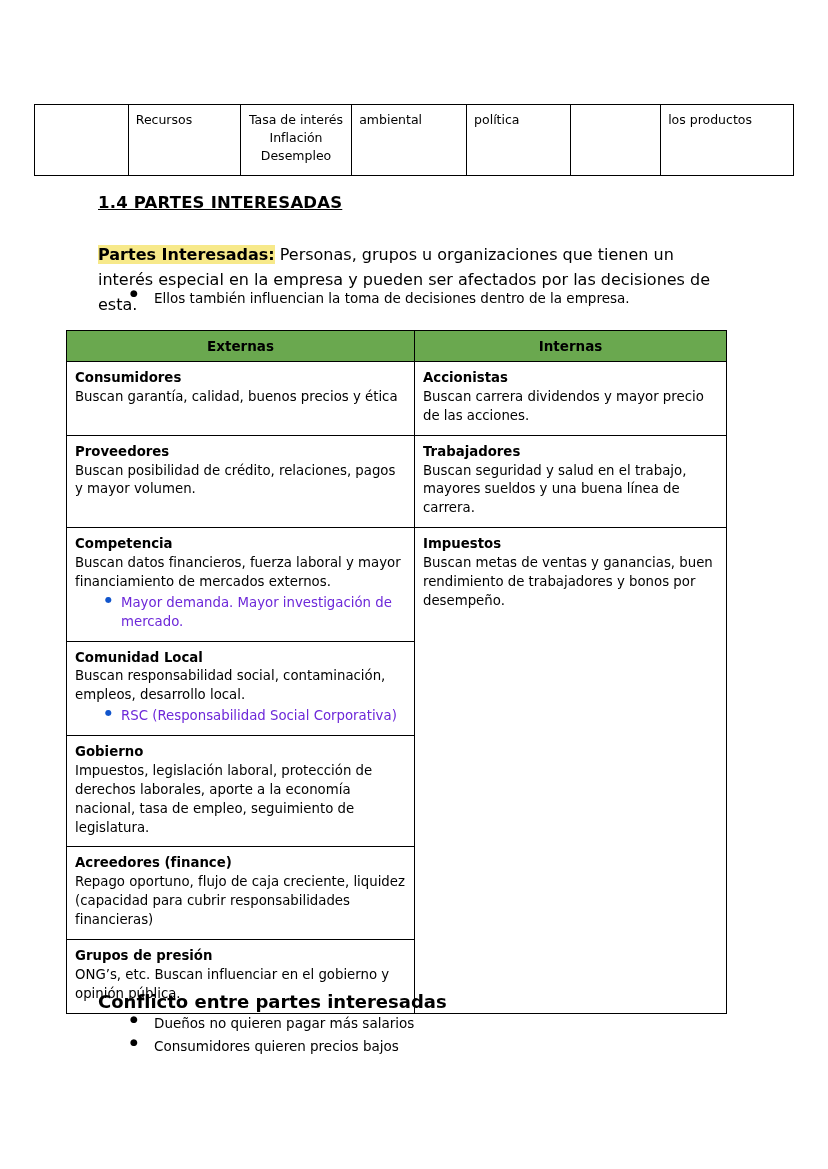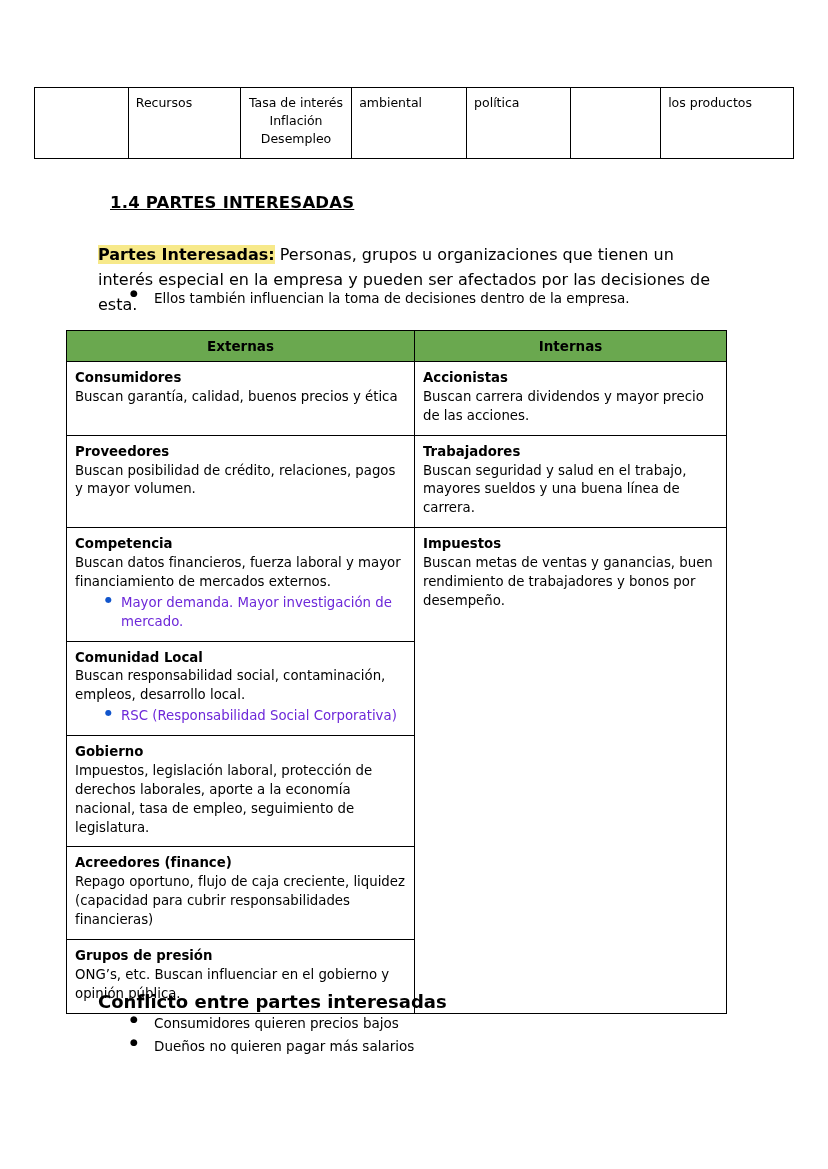--- a/index.html
+++ b/index.html
@@ -19,21 +19,21 @@
     position: relative;
     width: 828px;
     height: 1169px;
     box-sizing: border-box;
   }
 
   
   .top-table {
     position: absolute;
     left: 34px;
-    top: 87px;
+    top: 104px;
     width: 760px;
     border-collapse: collapse;
     font-size: 12.5px;
     line-height: 1.45;
   }
   .top-table td {
     border: 1px solid #000000;
     vertical-align: top;
     padding: 6px 7px 10px 7px;
     height: 52px;
@@ -43,21 +43,21 @@
   .top-table td.c2 { width: 102px; text-align: center; }
   .top-table td.c3 { width: 108px; }
   .top-table td.c4 { width: 98px; }
   .top-table td.c5 { width: 92px; }
   .top-table td.c6 { width: 130px; }
   .multiline { white-space: pre-line; }
 
   
   .section-heading {
     position: absolute;
-    left: 110px;
+    left: 98px;
     top: 193px;
     font-size: 16.5px;
     font-weight: bold;
     text-decoration: underline;
     letter-spacing: 0.2px;
   }
 
   
   .definition {
     position: absolute;
@@ -277,17 +277,17 @@
         <td>
           <span class="cell-title">Grupos de presión</span>
           <span class="cell-body">ONG’s, etc. Buscan influenciar en el gobierno y opinión pública.</span>
         </td>
       </tr>
     </tbody>
   </table>
 
   <div class="conflict-title">Conflicto entre partes interesadas</div>
   <ul class="conflict-list">
+    <li>Dueños no quieren pagar más salarios</li>
     <li>Consumidores quieren precios bajos</li>
-    <li>Dueños no quieren pagar más salarios</li>
   </ul>
 
 </div>
 
 </body></html>

